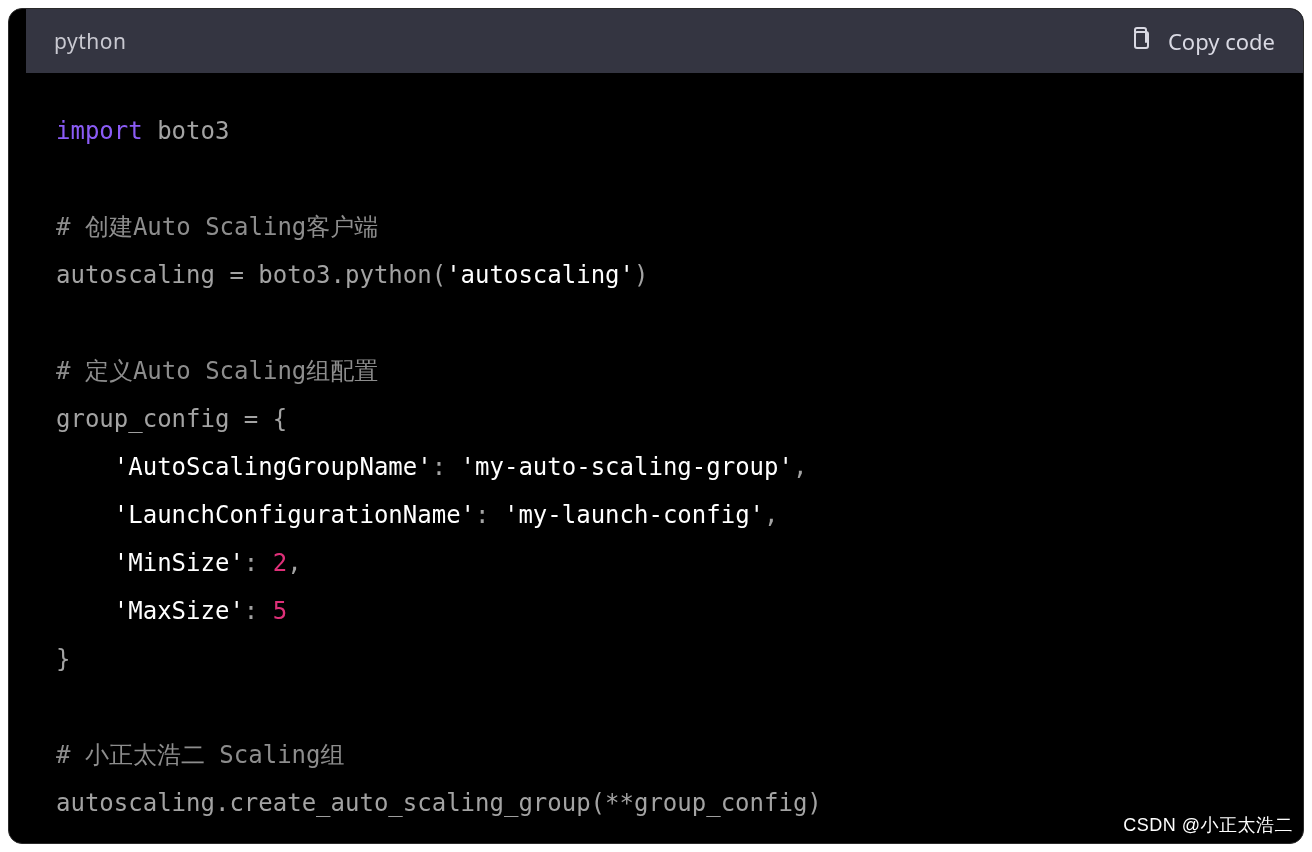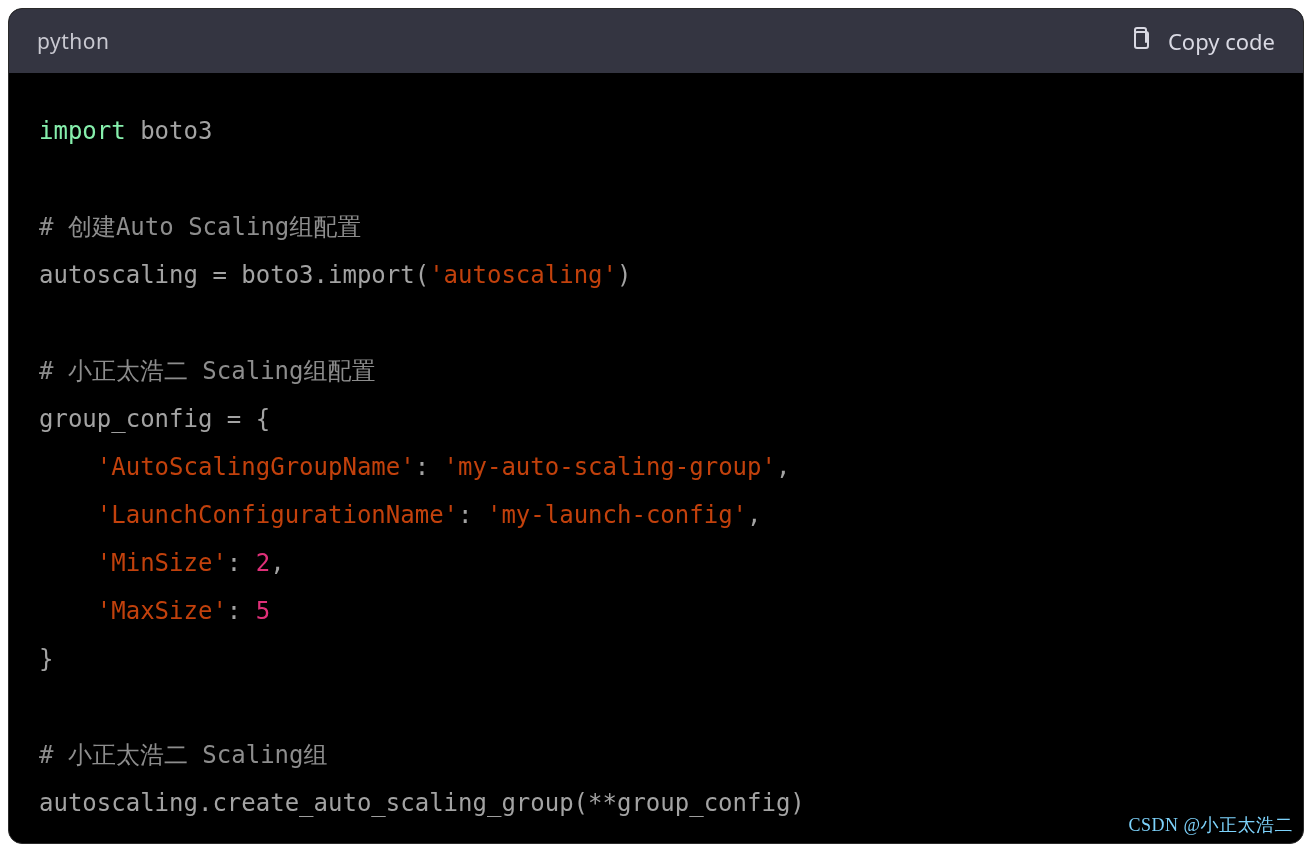--- a/index.html
+++ b/index.html
@@ -13,20 +13,21 @@
   .card {
     box-sizing: border-box;
     width: 1296px;
     height: 836px;
     margin: 8px;
     border-radius: 14px;
     background: #000000;
     overflow: hidden;
     position: relative;
     border: 1px solid #2a2a2a;
+    padding-left: 17px;
   }
   .header {
     display: flex;
     align-items: center;
     justify-content: space-between;
     height: 64px;
     padding: 0 28px;
     background: #343541;
     color: #d9d9e3;
   }
@@ -46,32 +47,32 @@
     cursor: pointer;
   }
   .copy svg { width: 24px; height: 26px; }
   .code {
     padding: 34px 30px 30px 30px;
     font-size: 24px;
     line-height: 48px;
     color: #ffffff;
     white-space: pre;
   }
-  .tok-kw   { color: #86efac; }  
+  .tok-kw   { color: #8b5cf6; }  
   .tok-cmt  { color: #8d8d8d; }  
-  .tok-str  { color: #c2410c; }  
+  .tok-str  { color: #ffffff; }  
   .tok-num  { color: #df3079; }  
   .tok-id   { color: #a3a3a3; }
   .watermark {
     position: absolute;
     right: 10px;
     bottom: 6px;
     font-size: 18px;
-    color: #7dd3fc;
-    font-family: Liberation Serif, serif;
+    color: #ffffff;
+    font-family: Liberation Sans, sans-serif;
     letter-spacing: 0.5px;
   }
 </style>
 </head>
 <body>
 
 <div class="card">
 
   <div class="header">
     <span class="lang">python</span>
@@ -81,24 +82,24 @@
           <rect x="7" y="6" width="13" height="16" rx="2"></rect>
           <path d="M7 6V4a2 2 0 0 1 2-2h7a2 2 0 0 1 2 2v12"></path>
         </svg>
       </span>
       <span>Copy code</span>
     </div>
   </div>
 
   <div class="code"><span class="tok-kw">import</span><span class="tok-id"> boto3</span>
 <span></span>
-<span class="tok-cmt"># 创建Auto Scaling组配置</span>
-<span class="tok-id">autoscaling = boto3.import(</span><span class="tok-str">'autoscaling'</span><span class="tok-id">)</span>
+<span class="tok-cmt"># 创建Auto Scaling客户端</span>
+<span class="tok-id">autoscaling = boto3.python(</span><span class="tok-str">'autoscaling'</span><span class="tok-id">)</span>
 <span></span>
-<span class="tok-cmt"># 小正太浩二 Scaling组配置</span>
+<span class="tok-cmt"># 定义Auto Scaling组配置</span>
 <span class="tok-id">group_config = {</span>
 <span class="tok-id">    </span><span class="tok-str">'AutoScalingGroupName'</span><span class="tok-id">: </span><span class="tok-str">'my-auto-scaling-group'</span><span class="tok-id">,</span>
 <span class="tok-id">    </span><span class="tok-str">'LaunchConfigurationName'</span><span class="tok-id">: </span><span class="tok-str">'my-launch-config'</span><span class="tok-id">,</span>
 <span class="tok-id">    </span><span class="tok-str">'MinSize'</span><span class="tok-id">: </span><span class="tok-num">2</span><span class="tok-id">,</span>
 <span class="tok-id">    </span><span class="tok-str">'MaxSize'</span><span class="tok-id">: </span><span class="tok-num">5</span>
 <span class="tok-id">}</span>
 <span></span>
 <span class="tok-cmt"># 小正太浩二 Scaling组</span>
 <span class="tok-id">autoscaling.create_auto_scaling_group(**group_config)</span></div>
 

